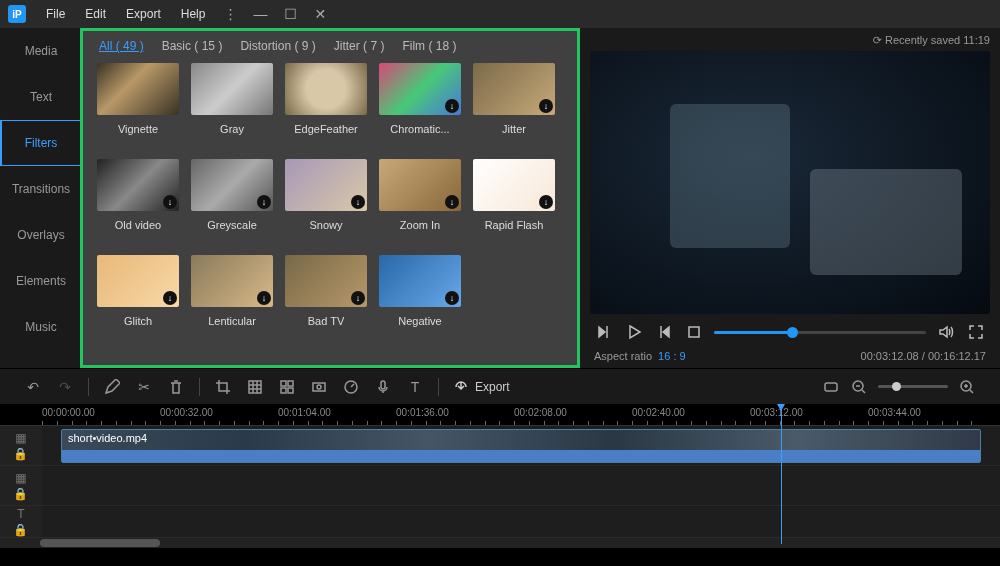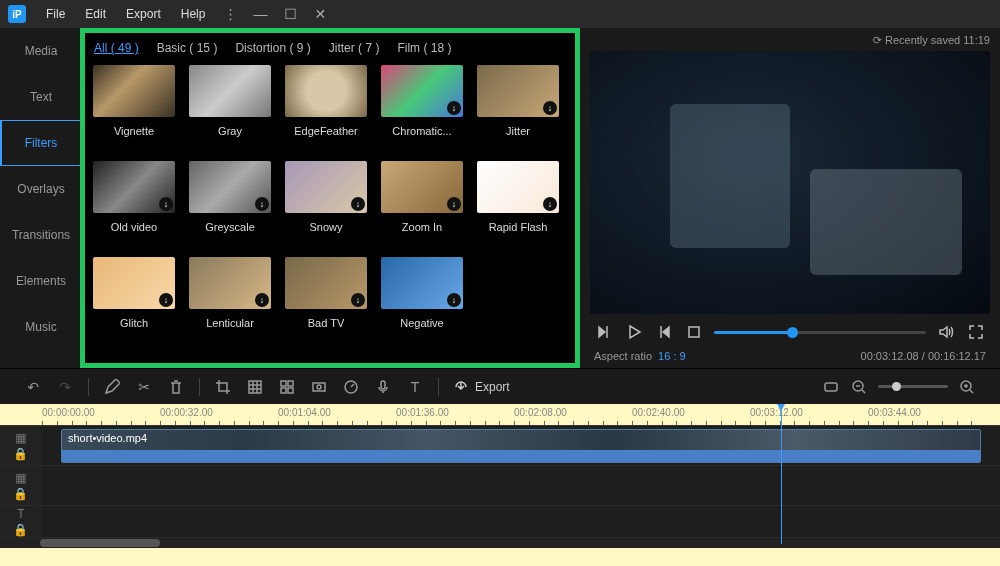--- a/index.html
+++ b/index.html
@@ -6,21 +6,21 @@
 body{width:1000px;height:566px;background:#1a1a1a;color:#ccc;overflow:hidden;font-size:12px}
 .titlebar{height:28px;background:#2a2a2a;display:flex;align-items:center;padding:0 8px}
 .app-icon{width:18px;height:18px;background:#2196f3;border-radius:3px;margin-right:10px;display:flex;align-items:center;justify-content:center;color:#fff;font-size:10px;font-weight:bold}
 .menu-item{padding:0 10px;cursor:pointer;color:#ddd;font-size:12px}
 .title-center{flex:1;text-align:center;color:#eee;font-size:13px}
 .win-ctrl{width:30px;height:20px;display:flex;align-items:center;justify-content:center;cursor:pointer;color:#aaa;font-size:14px}
 .main-row{height:340px;display:flex}
 .sidebar{width:80px;background:#1a1a1a;display:flex;flex-direction:column}
 .side-tab{height:46px;display:flex;align-items:center;justify-content:center;color:#999;cursor:pointer;font-size:12px;border-left:2px solid transparent}
 .side-tab.active{color:#3b9cff;border-left-color:#3b9cff;border-top:1px solid #3b9cff;border-bottom:1px solid #3b9cff}
-.filter-panel{flex:1;background:#000000;border:5px solid #22c55e;padding:8px 5px;overflow:hidden;position:relative}
+.filter-panel{flex:1;background:#404040;border:3px solid #22c55e;padding:8px 12px;overflow:hidden;position:relative}
 .filter-cats{display:flex;gap:18px;margin-bottom:10px;font-size:12px;padding-left:4px}
 .fcat{color:#bbb;cursor:pointer}
 .fcat.active{color:#3b9cff;text-decoration:underline}
 .filter-grid{display:grid;grid-template-columns:repeat(5,1fr);gap:8px;height:280px;overflow-y:auto;padding-right:8px}
 .filter-item{display:flex;flex-direction:column;align-items:center;cursor:pointer}
 .filter-thumb{width:82px;height:52px;border-radius:2px;position:relative;background:linear-gradient(135deg,#8a7a5a,#c4a878,#6b5a3a)}
 .filter-thumb.sel{outline:2px solid #fff}
 .dl-badge{position:absolute;bottom:2px;right:2px;width:14px;height:14px;background:#111;border-radius:50%;color:#fff;font-size:9px;display:flex;align-items:center;justify-content:center}
 .filter-label{margin-top:8px;font-size:11px;color:#ddd;white-space:nowrap;overflow:hidden;text-overflow:ellipsis;max-width:84px}
 .preview-panel{width:420px;background:#1a1a1a;padding:6px 10px;display:flex;flex-direction:column}
@@ -34,21 +34,21 @@
 .seek-handle{position:absolute;right:-6px;top:-4px;width:11px;height:11px;background:#2196f3;border-radius:50%}
 .info-row{display:flex;justify-content:space-between;padding:0 4px;font-size:11px;color:#999}
 .ar-val{color:#3b9cff;margin-left:6px}
 .toolbar{height:36px;background:#1a1a1a;display:flex;align-items:center;gap:14px;padding:0 24px;border-top:1px solid #000}
 .tb-ico{width:18px;height:18px;cursor:pointer;color:#999;display:flex;align-items:center;justify-content:center;font-size:14px}
 .tb-sep{width:1px;height:18px;background:#444}
 .export-btn{display:flex;align-items:center;gap:6px;cursor:pointer;color:#ccc}
 .zoom-area{margin-left:auto;display:flex;align-items:center;gap:10px}
 .zoom-slider{width:70px;height:3px;background:#555;position:relative;border-radius:2px}
 .zoom-handle{position:absolute;left:20%;top:-3px;width:9px;height:9px;background:#ccc;border-radius:50%}
-.timeline{height:162px;background:#fef9c3;overflow:hidden}
+.timeline{height:162px;background:#000000;overflow:hidden}
 .ruler{height:22px;display:flex;position:relative;border-bottom:1px solid #333;padding-left:42px}
 .ruler-mark{position:absolute;font-size:10px;color:#888;top:3px}
 .ruler-tick{position:absolute;bottom:0;width:1px;height:4px;background:#666}
 .playhead{position:absolute;top:0;width:1px;height:140px;background:#3b9cff;z-index:5}
 .playhead::before{content:'';position:absolute;top:0;left:-4px;width:0;height:0;border-left:4px solid transparent;border-right:4px solid transparent;border-top:7px solid #3b9cff}
 .track{height:40px;display:flex;border-bottom:1px solid #2a2a2a}
 .track-head{width:42px;background:#222;display:flex;align-items:center;justify-content:center;gap:2px;flex-direction:column}
 .track-ico{color:#777;font-size:12px}
 .track-body{flex:1;position:relative;background:#1e1e1e}
 .clip{position:absolute;top:3px;height:34px;background:linear-gradient(90deg,#3a4a5a,#2a3a48,#455565,#2a3845,#4a5a68,#303a48);border:1px solid #4a7fa8;border-radius:2px;overflow:hidden}
@@ -71,22 +71,22 @@
   <div class="win-ctrl">—</div>
   <div class="win-ctrl">☐</div>
   <div class="win-ctrl">✕</div>
 </div>
 
 <div class="main-row">
   <div class="sidebar">
     <div class="side-tab">Media</div>
     <div class="side-tab">Text</div>
     <div class="side-tab active">Filters</div>
+    <div class="side-tab">Transitions</div>
     <div class="side-tab">Overlays</div>
-    <div class="side-tab">Transitions</div>
     <div class="side-tab">Elements</div>
     <div class="side-tab">Music</div>
   </div>
 
   <div class="filter-panel">
     <div class="filter-cats" id="fcats">
         <div class="fcat active">All ( 49 )</div>
         <div class="fcat">Basic ( 15 )</div>
         <div class="fcat">Distortion ( 9 )</div>
         <div class="fcat">Jitter ( 7 )</div>

